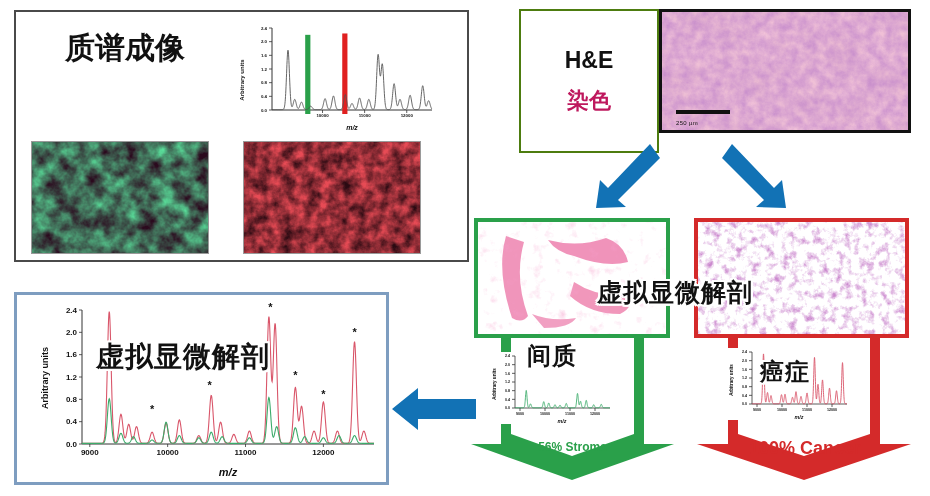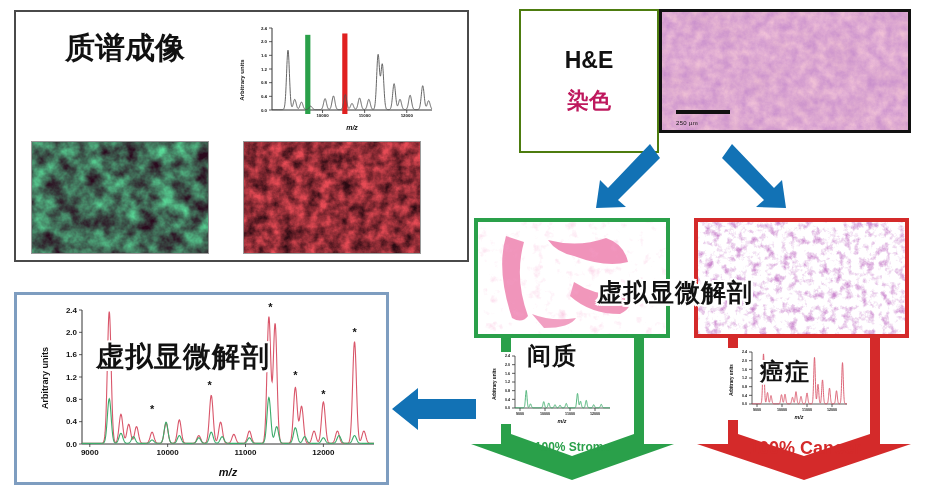--- a/index.html
+++ b/index.html
@@ -253,21 +253,21 @@
       <text x="82" y="62.6" font-size="3.6" fill="#111" text-anchor="middle" font-weight="bold">11000</text>
       <line x1="107" y1="56" x2="107" y2="59" stroke="#333" stroke-width="0.8"></line>
       <text x="107" y="62.6" font-size="3.6" fill="#111" text-anchor="middle" font-weight="bold">12000</text>
     </g>
   <text x="8" y="32" font-size="4.6" fill="#111" font-weight="bold" transform="rotate(-90 8 32)" text-anchor="middle">Arbitrary units</text>
   <text x="74" y="71" font-size="5.4" fill="#111" font-style="italic" font-weight="bold" text-anchor="middle">m/z</text>
   <path id="stroma-trace" fill="none" stroke-width="0.9" d="M27.00 55.74 L27.11 55.74 L27.21 55.74 L27.32 55.74 L27.42 55.74 L27.53 55.74 L27.63 55.74 L27.74 55.74 L27.84 55.74 L27.95 55.74 L28.06 55.74 L28.16 55.74 L28.27 55.74 L28.37 55.74 L28.48 55.74 L28.58 55.74 L28.69 55.74 L28.79 55.74 L28.90 55.74 L29.01 55.74 L29.11 55.74 L29.22 55.74 L29.32 55.74 L29.43 55.74 L29.53 55.74 L29.64 55.74 L29.74 55.74 L29.85 55.74 L29.96 55.74 L30.06 55.74 L30.17 55.74 L30.27 55.74 L30.38 55.74 L30.48 55.74 L30.59 55.74 L30.69 55.74 L30.80 55.74 L30.91 55.74 L31.01 55.74 L31.12 55.74 L31.22 55.74 L31.33 55.74 L31.43 55.74 L31.54 55.74 L31.64 55.74 L31.75 55.74 L31.86 55.74 L31.96 55.74 L32.07 55.74 L32.17 55.74 L32.28 55.74 L32.38 55.74 L32.49 55.74 L32.59 55.74 L32.70 55.74 L32.81 55.74 L32.91 55.74 L33.02 55.74 L33.12 55.74 L33.23 55.74 L33.33 55.74 L33.44 55.74 L33.54 55.74 L33.65 55.74 L33.76 55.74 L33.86 55.74 L33.97 55.74 L34.07 55.74 L34.18 55.74 L34.28 55.74 L34.39 55.74 L34.49 55.74 L34.60 55.74 L34.71 55.74 L34.81 55.74 L34.92 55.74 L35.02 55.74 L35.13 55.73 L35.23 55.73 L35.34 55.72 L35.44 55.71 L35.55 55.70 L35.66 55.67 L35.76 55.64 L35.87 55.58 L35.97 55.50 L36.08 55.39 L36.18 55.23 L36.29 55.02 L36.39 54.73 L36.50 54.36 L36.61 53.89 L36.71 53.29 L36.82 52.57 L36.92 51.70 L37.03 50.70 L37.13 49.56 L37.24 48.29 L37.34 46.94 L37.45 45.53 L37.56 44.10 L37.66 42.73 L37.77 41.45 L37.87 40.34 L37.98 39.44 L38.08 38.80 L38.19 38.46 L38.29 38.43 L38.40 38.73 L38.51 39.32 L38.61 40.18 L38.72 41.26 L38.82 42.52 L38.93 43.88 L39.03 45.30 L39.14 46.72 L39.24 48.08 L39.35 49.36 L39.46 50.52 L39.56 51.55 L39.67 52.43 L39.77 53.18 L39.88 53.79 L39.98 54.27 L40.09 54.65 L40.19 54.93 L40.30 55.13 L40.41 55.26 L40.51 55.34 L40.62 55.36 L40.72 55.34 L40.83 55.28 L40.93 55.18 L41.04 55.04 L41.14 54.87 L41.25 54.66 L41.36 54.41 L41.46 54.14 L41.57 53.84 L41.67 53.53 L41.78 53.21 L41.88 52.89 L41.99 52.60 L42.09 52.34 L42.20 52.12 L42.31 51.96 L42.41 51.87 L42.52 51.84 L42.62 51.89 L42.73 52.00 L42.83 52.18 L42.94 52.41 L43.04 52.69 L43.15 52.99 L43.26 53.31 L43.36 53.63 L43.47 53.94 L43.57 54.23 L43.68 54.50 L43.78 54.74 L43.89 54.95 L43.99 55.12 L44.10 55.27 L44.21 55.39 L44.31 55.48 L44.42 55.55 L44.52 55.61 L44.63 55.65 L44.73 55.68 L44.84 55.70 L44.94 55.71 L45.05 55.72 L45.16 55.73 L45.26 55.73 L45.37 55.74 L45.47 55.74 L45.58 55.74 L45.68 55.74 L45.79 55.74 L45.89 55.74 L46.00 55.74 L46.11 55.74 L46.21 55.74 L46.32 55.74 L46.42 55.74 L46.53 55.74 L46.63 55.74 L46.74 55.74 L46.84 55.74 L46.95 55.74 L47.06 55.74 L47.16 55.74 L47.27 55.74 L47.37 55.74 L47.48 55.74 L47.58 55.74 L47.69 55.74 L47.79 55.74 L47.90 55.74 L48.01 55.74 L48.11 55.74 L48.22 55.74 L48.32 55.74 L48.43 55.74 L48.53 55.74 L48.64 55.74 L48.74 55.74 L48.85 55.74 L48.96 55.74 L49.06 55.74 L49.17 55.74 L49.27 55.74 L49.38 55.74 L49.48 55.74 L49.59 55.74 L49.69 55.74 L49.80 55.74 L49.91 55.74 L50.01 55.74 L50.12 55.74 L50.22 55.74 L50.33 55.74 L50.43 55.74 L50.54 55.74 L50.64 55.74 L50.75 55.74 L50.86 55.74 L50.96 55.74 L51.07 55.74 L51.17 55.74 L51.28 55.74 L51.38 55.74 L51.49 55.74 L51.59 55.74 L51.70 55.74 L51.81 55.74 L51.91 55.74 L52.02 55.74 L52.12 55.74 L52.23 55.74 L52.33 55.74 L52.44 55.74 L52.54 55.74 L52.65 55.74 L52.76 55.74 L52.86 55.73 L52.97 55.73 L53.07 55.72 L53.18 55.71 L53.28 55.70 L53.39 55.68 L53.49 55.65 L53.60 55.61 L53.71 55.55 L53.81 55.47 L53.92 55.36 L54.02 55.23 L54.13 55.05 L54.23 54.83 L54.34 54.57 L54.44 54.26 L54.55 53.89 L54.66 53.49 L54.76 53.04 L54.87 52.56 L54.97 52.06 L55.08 51.56 L55.18 51.09 L55.29 50.65 L55.39 50.28 L55.50 49.98 L55.61 49.78 L55.71 49.68 L55.82 49.70 L55.92 49.82 L56.03 50.05 L56.13 50.37 L56.24 50.76 L56.34 51.21 L56.45 51.69 L56.56 52.19 L56.66 52.69 L56.77 53.16 L56.87 53.60 L56.98 53.99 L57.08 54.34 L57.19 54.64 L57.29 54.89 L57.40 55.10 L57.51 55.26 L57.61 55.39 L57.72 55.49 L57.82 55.56 L57.93 55.61 L58.03 55.65 L58.14 55.67 L58.24 55.68 L58.35 55.68 L58.46 55.66 L58.56 55.64 L58.67 55.60 L58.77 55.55 L58.88 55.48 L58.98 55.38 L59.09 55.25 L59.19 55.09 L59.30 54.90 L59.41 54.67 L59.51 54.40 L59.62 54.09 L59.72 53.75 L59.83 53.38 L59.93 52.99 L60.04 52.60 L60.14 52.22 L60.25 51.86 L60.36 51.55 L60.46 51.29 L60.57 51.10 L60.67 51.00 L60.78 50.98 L60.88 51.04 L60.99 51.19 L61.09 51.42 L61.20 51.71 L61.31 52.05 L61.41 52.42 L61.52 52.81 L61.62 53.20 L61.73 53.58 L61.83 53.93 L61.94 54.26 L62.04 54.55 L62.15 54.80 L62.26 55.01 L62.36 55.18 L62.47 55.32 L62.57 55.43 L62.68 55.52 L62.78 55.58 L62.89 55.63 L62.99 55.67 L63.10 55.69 L63.21 55.71 L63.31 55.72 L63.42 55.73 L63.52 55.73 L63.63 55.73 L63.73 55.74 L63.84 55.74 L63.94 55.74 L64.05 55.74 L64.16 55.74 L64.26 55.73 L64.37 55.73 L64.47 55.72 L64.58 55.72 L64.68 55.70 L64.79 55.69 L64.89 55.66 L65.00 55.63 L65.11 55.58 L65.21 55.52 L65.32 55.45 L65.42 55.35 L65.53 55.23 L65.63 55.09 L65.74 54.93 L65.84 54.73 L65.95 54.52 L66.06 54.29 L66.16 54.04 L66.27 53.80 L66.37 53.55 L66.48 53.32 L66.58 53.11 L66.69 52.94 L66.79 52.81 L66.90 52.73 L67.01 52.71 L67.11 52.74 L67.22 52.82 L67.32 52.96 L67.43 53.13 L67.53 53.34 L67.64 53.58 L67.74 53.82 L67.85 54.07 L67.96 54.31 L68.06 54.54 L68.17 54.76 L68.27 54.94 L68.38 55.11 L68.48 55.25 L68.59 55.36 L68.69 55.46 L68.80 55.53 L68.91 55.59 L69.01 55.63 L69.12 55.66 L69.22 55.68 L69.33 55.70 L69.43 55.71 L69.54 55.71 L69.64 55.70 L69.75 55.69 L69.86 55.68 L69.96 55.65 L70.07 55.62 L70.17 55.57 L70.28 55.52 L70.38 55.44 L70.49 55.35 L70.59 55.23 L70.70 55.10 L70.81 54.94 L70.91 54.76 L71.02 54.57 L71.12 54.36 L71.23 54.15 L71.33 53.94 L71.44 53.74 L71.54 53.55 L71.65 53.39 L71.76 53.27 L71.86 53.18 L71.97 53.14 L72.07 53.15 L72.18 53.21 L72.28 53.31 L72.39 53.45 L72.49 53.62 L72.60 53.81 L72.71 54.02 L72.81 54.23 L72.92 54.44 L73.02 54.64 L73.13 54.83 L73.23 55.00 L73.34 55.15 L73.44 55.28 L73.55 55.38 L73.66 55.47 L73.76 55.54 L73.87 55.59 L73.97 55.64 L74.08 55.67 L74.18 55.69 L74.29 55.71 L74.39 55.72 L74.50 55.73 L74.61 55.73 L74.71 55.73 L74.82 55.74 L74.92 55.74 L75.03 55.74 L75.13 55.74 L75.24 55.74 L75.34 55.74 L75.45 55.73 L75.56 55.73 L75.66 55.72 L75.77 55.71 L75.87 55.70 L75.98 55.68 L76.08 55.65 L76.19 55.61 L76.29 55.56 L76.40 55.48 L76.51 55.39 L76.61 55.27 L76.72 55.12 L76.82 54.94 L76.93 54.72 L77.03 54.46 L77.14 54.18 L77.24 53.86 L77.35 53.52 L77.46 53.17 L77.56 52.81 L77.67 52.47 L77.77 52.15 L77.88 51.88 L77.98 51.65 L78.09 51.50 L78.19 51.42 L78.30 51.42 L78.41 51.49 L78.51 51.64 L78.62 51.86 L78.72 52.14 L78.83 52.45 L78.93 52.79 L79.04 53.15 L79.14 53.50 L79.25 53.84 L79.36 54.16 L79.46 54.45 L79.57 54.71 L79.67 54.93 L79.78 55.11 L79.88 55.26 L79.99 55.38 L80.09 55.48 L80.20 55.55 L80.31 55.61 L80.41 55.65 L80.52 55.68 L80.62 55.70 L80.73 55.71 L80.83 55.72 L80.94 55.73 L81.04 55.73 L81.15 55.74 L81.26 55.74 L81.36 55.74 L81.47 55.74 L81.57 55.74 L81.68 55.74 L81.78 55.74 L81.89 55.74 L81.99 55.74 L82.10 55.74 L82.21 55.74 L82.31 55.74 L82.42 55.74 L82.52 55.74 L82.63 55.74 L82.73 55.74 L82.84 55.74 L82.94 55.74 L83.05 55.74 L83.16 55.74 L83.26 55.74 L83.37 55.74 L83.47 55.74 L83.58 55.74 L83.68 55.74 L83.79 55.74 L83.89 55.74 L84.00 55.74 L84.11 55.74 L84.21 55.74 L84.32 55.74 L84.42 55.74 L84.53 55.74 L84.63 55.74 L84.74 55.74 L84.84 55.74 L84.95 55.74 L85.06 55.74 L85.16 55.74 L85.27 55.74 L85.37 55.74 L85.48 55.74 L85.58 55.74 L85.69 55.74 L85.79 55.74 L85.90 55.74 L86.01 55.74 L86.11 55.74 L86.22 55.74 L86.32 55.74 L86.43 55.73 L86.53 55.73 L86.64 55.72 L86.74 55.71 L86.85 55.70 L86.96 55.67 L87.06 55.64 L87.17 55.58 L87.27 55.50 L87.38 55.39 L87.48 55.24 L87.59 55.04 L87.69 54.77 L87.80 54.43 L87.91 53.99 L88.01 53.45 L88.12 52.80 L88.22 52.03 L88.33 51.15 L88.43 50.16 L88.54 49.08 L88.64 47.93 L88.75 46.76 L88.86 45.59 L88.96 44.49 L89.07 43.50 L89.17 42.65 L89.28 42.01 L89.38 41.60 L89.49 41.44 L89.59 41.54 L89.70 41.90 L89.81 42.49 L89.91 43.28 L90.02 44.23 L90.12 45.29 L90.23 46.42 L90.33 47.55 L90.44 48.64 L90.54 49.66 L90.65 50.56 L90.76 51.33 L90.86 51.94 L90.97 52.39 L91.07 52.68 L91.18 52.81 L91.28 52.80 L91.39 52.65 L91.49 52.39 L91.60 52.04 L91.71 51.63 L91.81 51.18 L91.92 50.72 L92.02 50.28 L92.13 49.90 L92.23 49.58 L92.34 49.36 L92.44 49.25 L92.55 49.25 L92.66 49.36 L92.76 49.59 L92.87 49.92 L92.97 50.33 L93.08 50.81 L93.18 51.32 L93.29 51.85 L93.39 52.38 L93.50 52.90 L93.61 53.37 L93.71 53.81 L93.82 54.19 L93.92 54.52 L94.03 54.80 L94.13 55.02 L94.24 55.21 L94.34 55.35 L94.45 55.46 L94.56 55.54 L94.66 55.60 L94.77 55.65 L94.87 55.68 L94.98 55.70 L95.08 55.71 L95.19 55.72 L95.29 55.72 L95.40 55.72 L95.51 55.72 L95.61 55.71 L95.72 55.70 L95.82 55.68 L95.93 55.65 L96.03 55.61 L96.14 55.55 L96.24 55.47 L96.35 55.37 L96.46 55.23 L96.56 55.04 L96.67 54.81 L96.77 54.53 L96.88 54.19 L96.98 53.78 L97.09 53.32 L97.19 52.81 L97.30 52.25 L97.41 51.65 L97.51 51.05 L97.62 50.45 L97.72 49.89 L97.83 49.38 L97.93 48.96 L98.04 48.64 L98.14 48.44 L98.25 48.37 L98.36 48.44 L98.46 48.64 L98.57 48.96 L98.67 49.38 L98.78 49.89 L98.88 50.45 L98.99 51.05 L99.09 51.65 L99.20 52.25 L99.31 52.81 L99.41 53.32 L99.52 53.78 L99.62 54.19 L99.73 54.53 L99.83 54.81 L99.94 55.04 L100.04 55.23 L100.15 55.37 L100.26 55.47 L100.36 55.55 L100.47 55.61 L100.57 55.65 L100.68 55.68 L100.78 55.70 L100.89 55.72 L100.99 55.73 L101.10 55.73 L101.21 55.73 L101.31 55.74 L101.42 55.74 L101.52 55.74 L101.63 55.74 L101.73 55.74 L101.84 55.74 L101.94 55.74 L102.05 55.74 L102.16 55.74 L102.26 55.74 L102.37 55.74 L102.47 55.74 L102.58 55.74 L102.68 55.74 L102.79 55.74 L102.89 55.74 L103.00 55.73 L103.11 55.73 L103.21 55.73 L103.32 55.72 L103.42 55.71 L103.53 55.69 L103.63 55.67 L103.74 55.63 L103.84 55.59 L103.95 55.53 L104.06 55.46 L104.16 55.36 L104.27 55.25 L104.37 55.11 L104.48 54.94 L104.58 54.76 L104.69 54.54 L104.79 54.31 L104.90 54.07 L105.01 53.82 L105.11 53.58 L105.22 53.34 L105.32 53.13 L105.43 52.96 L105.53 52.82 L105.64 52.74 L105.74 52.71 L105.85 52.73 L105.96 52.81 L106.06 52.94 L106.17 53.11 L106.27 53.32 L106.38 53.55 L106.48 53.80 L106.59 54.04 L106.69 54.29 L106.80 54.52 L106.91 54.73 L107.01 54.93 L107.12 55.09 L107.22 55.23 L107.33 55.35 L107.43 55.45 L107.54 55.52 L107.64 55.58 L107.75 55.63 L107.86 55.66 L107.96 55.69 L108.07 55.70 L108.17 55.72 L108.28 55.72 L108.38 55.73 L108.49 55.73 L108.59 55.74 L108.70 55.74 L108.81 55.74 L108.91 55.74 L109.02 55.74 L109.12 55.74 L109.23 55.74 L109.33 55.74 L109.44 55.74 L109.54 55.74 L109.65 55.74 L109.76 55.74 L109.86 55.74 L109.97 55.74 L110.07 55.74 L110.18 55.74 L110.28 55.74 L110.39 55.74 L110.49 55.73 L110.60 55.73 L110.71 55.72 L110.81 55.71 L110.92 55.70 L111.02 55.68 L111.13 55.66 L111.23 55.62 L111.34 55.57 L111.44 55.51 L111.55 55.42 L111.66 55.32 L111.76 55.19 L111.87 55.03 L111.97 54.84 L112.08 54.63 L112.18 54.39 L112.29 54.12 L112.39 53.85 L112.50 53.56 L112.61 53.28 L112.71 53.01 L112.82 52.77 L112.92 52.57 L113.03 52.41 L113.13 52.31 L113.24 52.27 L113.34 52.30 L113.45 52.39 L113.56 52.53 L113.66 52.73 L113.77 52.96 L113.87 53.22 L113.98 53.50 L114.08 53.79 L114.19 54.07 L114.29 54.33 L114.40 54.58 L114.51 54.80 L114.61 54.99 L114.72 55.15 L114.82 55.29 L114.93 55.40 L115.03 55.49 L115.14 55.56 L115.24 55.61 L115.35 55.65 L115.46 55.68 L115.56 55.70 L115.67 55.71 L115.77 55.72 L115.88 55.73 L115.98 55.73 L116.09 55.74 L116.19 55.74 L116.30 55.74 L116.41 55.74 L116.51 55.74 L116.62 55.74 L116.72 55.74 L116.83 55.74 L116.93 55.74 L117.04 55.74 L117.14 55.74 L117.25 55.74 L117.36 55.74 L117.46 55.74 L117.57 55.74 L117.67 55.74 L117.78 55.74 L117.88 55.74 L117.99 55.74 L118.09 55.74 L118.20 55.74 L118.31 55.74 L118.41 55.74 L118.52 55.74 L118.62 55.74 L118.73 55.74 L118.83 55.74 L118.94 55.74 L119.04 55.74 L119.15 55.74 L119.26 55.74 L119.36 55.74 L119.47 55.74 L119.57 55.74 L119.68 55.74 L119.78 55.74 L119.89 55.74 L119.99 55.74 L120.10 55.74 L120.21 55.74 L120.31 55.74 L120.42 55.74 L120.52 55.74 L120.63 55.74 L120.73 55.74 L120.84 55.74 L120.94 55.74 L121.05 55.74 L121.16 55.74 L121.26 55.74 L121.37 55.74 L121.47 55.74 L121.58 55.74 L121.68 55.74 L121.79 55.74 L121.89 55.74 L122.00 55.74 " stroke="#3bab6a"></path>
 </svg>
 
 <div class="abs cjk-overlay" id="stroma-cjk">间质</div>
-<div class="abs" id="stroma-pct">100% Stroma</div>
+<div class="abs" id="stroma-pct">56% Stroma</div>
 
 <svg class="abs" id="funnel-red" viewBox="0 0 228 152">
   <path d="M38 2 L38 112 L7 112 L114 148 L221 112 L190 112 L190 2 L180 2 L180 102 L114 124 L48 102 L48 2 Z" fill="#d42a2a"></path>
 </svg>
 
 <svg class="abs spec" id="cancer-spectrum" viewBox="0 0 125 72">
   <rect width="125" height="72" fill="#fff"></rect>
   <line x1="27" y1="4" x2="27" y2="56" stroke="#333" stroke-width="0.8"></line>
   <line x1="27" y1="56" x2="122" y2="56" stroke="#333" stroke-width="0.8"></line>
   <g id="cancer-yticks">

